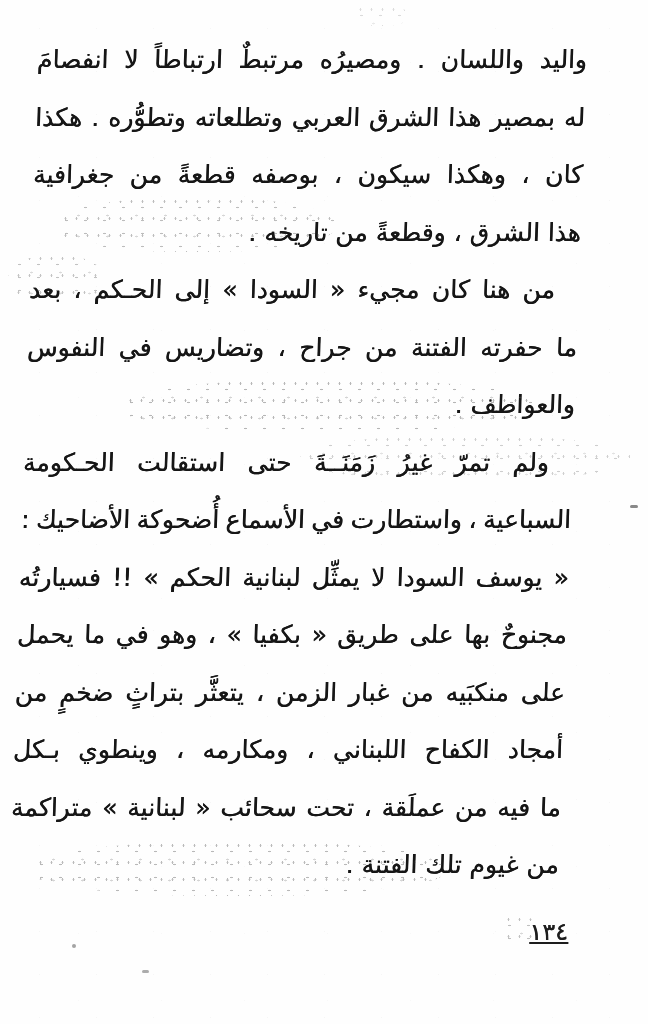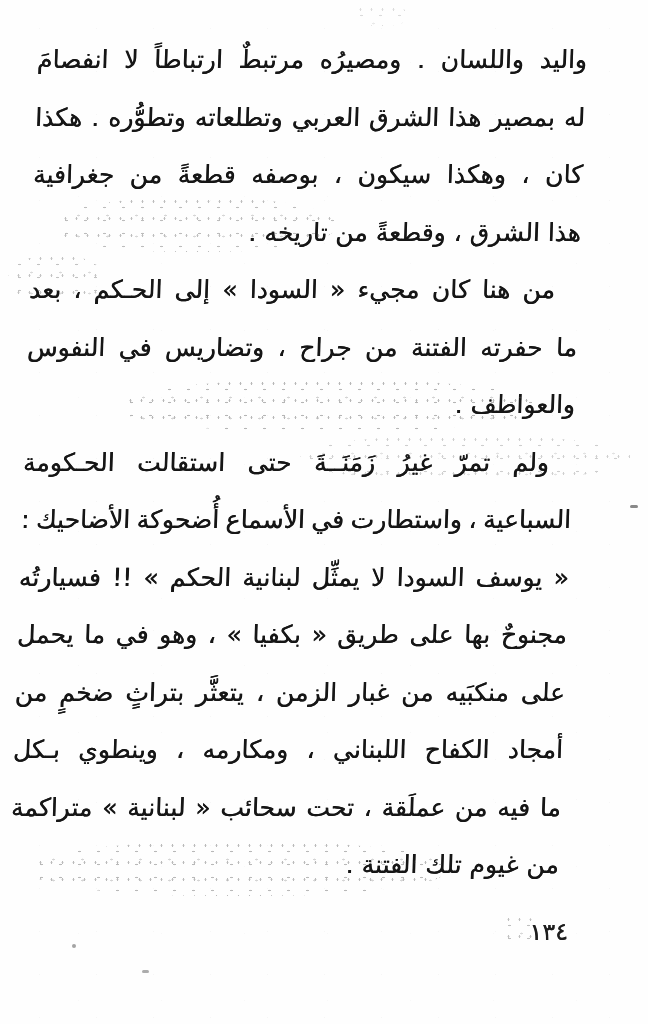--- a/index.html
+++ b/index.html
@@ -52,20 +52,21 @@
   .line.end{text-align:right;}
   
   .line.indent{padding-right:24px;}
   .page-number{
     position:absolute;
     top:918px;right:80px;
     font-size:24px;
     color:#1d1d1d;
     letter-spacing:2px;
     text-shadow:.4px 0 0 currentColor;
+    text-decoration:underline;
   }
   
   .speckle{
     position:absolute;
     background-image:
       radial-gradient(rgba(70,70,70,.85) 1px, transparent 1.5px),
       radial-gradient(rgba(110,110,110,.65) 1px, transparent 1.6px),
       radial-gradient(rgba(50,50,50,.75) .7px, transparent 1.2px);
     background-size:19px 13px, 29px 21px, 11px 17px;
     background-position:2px 3px, 9px 7px, 5px 12px;

